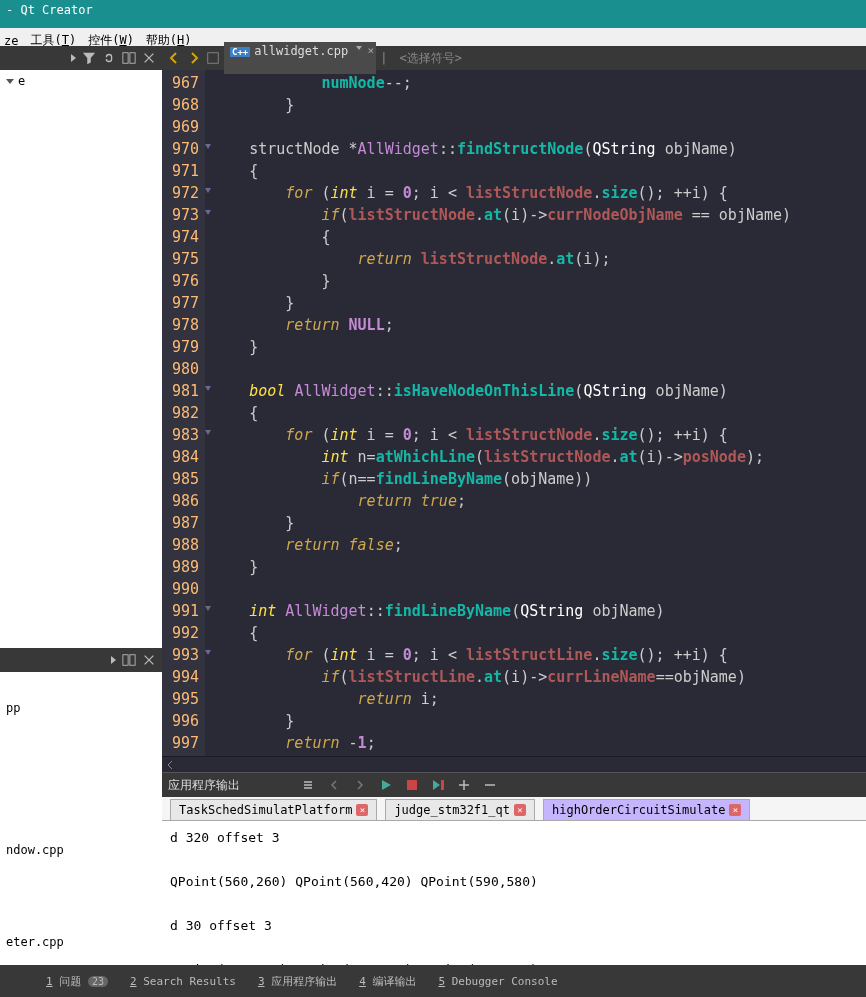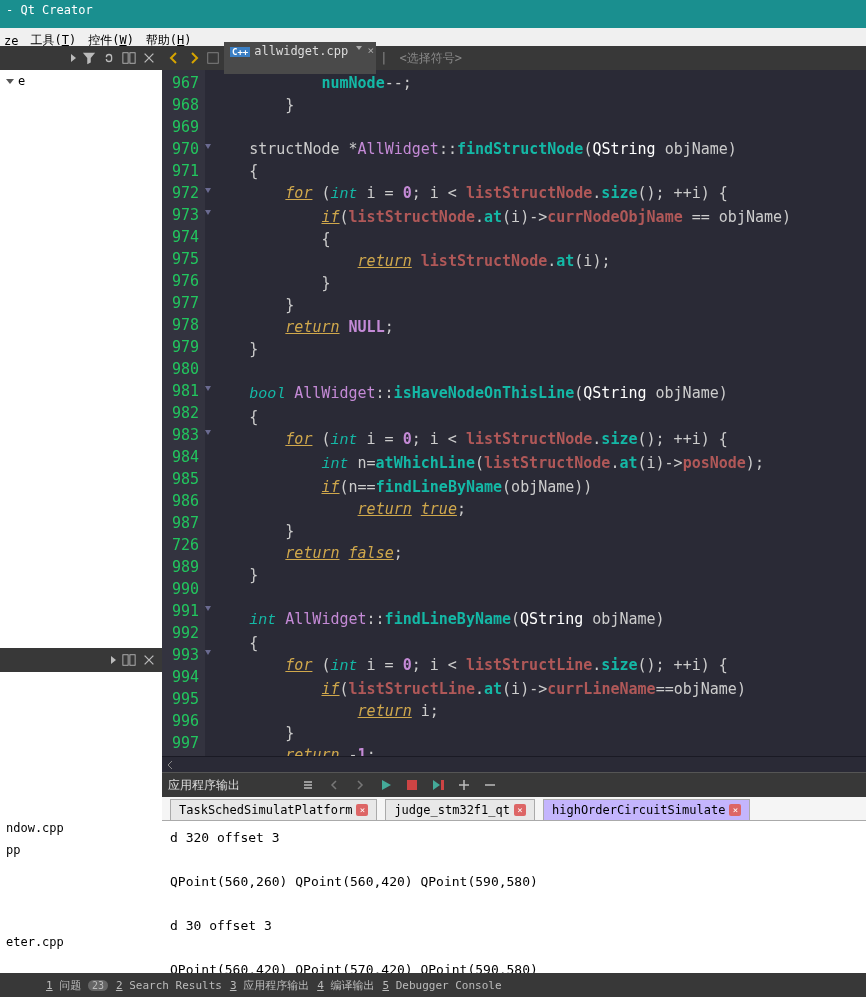--- a/index.html
+++ b/index.html
@@ -27,44 +27,44 @@
 .editor-toolbar { height:24px; background:#383838; display:flex; align-items:center; gap:4px; padding:0 4px; font-size:12px; }
 .nav-arrow { width:16px; height:16px; display:flex; align-items:center; justify-content:center; cursor:pointer; }
 .nav-arrow svg { width:12px; height:12px; }
 .tab-file { background:#4a4a4a; color:#ddd; padding:2px 28px 16px 6px; font-family:Consolas,monospace; font-size:12px; position:relative; }
 .tab-file .cpp-icon { background:#3b7fc4; color:#fff; font-size:9px; padding:0 2px; margin-right:4px; font-weight:bold; }
 .tab-dd { position:absolute; right:14px; top:4px; width:0; height:0; border-left:3px solid transparent; border-right:3px solid transparent; border-top:4px solid #aaa; }
 .tab-x { position:absolute; right:2px; top:2px; color:#aaa; cursor:pointer; font-size:11px; }
 .symbol-combo { color:#888; font-size:12px; margin-left:8px; }
 
 .code-wrap { flex:1; display:flex; overflow:hidden; font-family:Consolas,"Courier New",monospace; font-size:15px; }
-.gutter { background:#33333f; color:#22c55e; text-align:right; padding:2px 6px 2px 10px; line-height:22px; user-select:none; }
+.gutter { background:#33333f; color:#fdba74; text-align:right; padding:2px 6px 2px 10px; line-height:22px; user-select:none; }
 .gutter .ln { position:relative; }
 .fold { position:absolute; right:-12px; top:6px; width:0; height:0; border-left:3px solid transparent; border-right:3px solid transparent; border-top:5px solid #6a6a90; }
 .code { flex:1; padding:2px 8px; line-height:22px; color:#ccc; white-space:pre; }
-.kw { color:#d0a84c; font-style:italic;text-decoration:underline; }
-.kw2 { color:#14b8a6; font-style:italic;font-family:Liberation Mono, monospace; }
+.kw { color:#d0a84c; font-style:italic; }
+.kw2 { color:#fde047; font-style:italic; }
 .type { color:#ffffff; }
 .fn { color:#14b8a6; font-weight:bold; }
 .mem { color:#b05858; font-weight:bold; }
 .num { color:#c48ad6; font-weight:bold; }
 .cls { color:#c48ad6; }
 .hscroll { height:16px; background:#2a2a36; border-top:1px solid #1a1a24; position:relative; }
 .hscroll-left { position:absolute; left:0; width:16px; height:100%; display:flex; align-items:center; justify-content:center; }
 
 .output-area { position:absolute; left:162px; right:0; bottom:20px; height:205px; background:#fff; display:flex; flex-direction:column; border-top:1px solid #555; }
 .output-header { height:24px; background:#383838; display:flex; align-items:center; color:#ddd; font-size:12px; gap:10px; padding:0 6px; }
 .oh-btn { width:16px; height:16px; cursor:pointer; display:flex; align-items:center; justify-content:center; }
 .output-tabs { height:24px; background:#f5f5f5; display:flex; align-items:flex-end; font-size:12px; border-bottom:1px solid #aaa; }
 .otab { padding:3px 8px; border:1px solid #aaa; border-bottom:none; background:#e8e8e8; margin-left:8px; display:flex; align-items:center; gap:4px; cursor:pointer; font-family:Consolas,monospace; }
 .otab.active { background:#c4b5fd; }
 .otab .xc { background:#d66; color:#fff; width:12px; height:12px; font-size:9px; text-align:center; line-height:12px; border-radius:2px; }
 .output-body { flex:1; font-family:Consolas,monospace; font-size:13px; padding:6px 8px; line-height:22px; white-space:pre; overflow:hidden; }
 
-.statusbar { position:absolute; left:0; right:0; bottom:0; height:24px; background:#383838; color:#bbb; font-size:11px; display:flex; align-items:center; gap:8px; padding-left:46px; }
+.statusbar { position:absolute; left:0; right:0; bottom:0; height:32px; background:#383838; color:#bbb; font-size:11px; display:flex; align-items:center; gap:22px; padding-left:46px; }
 .statusbar .badge { background:#666; padding:0 4px; border-radius:6px; font-size:10px; }
 .statusbar u { text-decoration:underline; }
 </style>
 </head>
 <body>
 
 <div class="titlebar">- Qt Creator</div>
 
 <div class="menubar">
   <span>ze</span>
@@ -100,22 +100,22 @@
     <span class="tri" style="border-left-color:#bbb"></span>
     <svg class="ticon" viewBox="0 0 16 16">
         <rect x="1" y="2" width="6" height="12" fill="none" stroke="#bbb"></rect>
         <rect x="9" y="2" width="6" height="12" fill="none" stroke="#bbb"></rect>
       </svg>
     <svg class="ticon" viewBox="0 0 16 16">
         <path d="M3 3l10 10M13 3L3 13" stroke="#bbb" stroke-width="1.5"></path>
       </svg>
   </div>
   <div class="left-open">
+    <div class="proj-row">pp</div>
     <div class="proj-row" style="margin-top:120px">ndow.cpp</div>
-    <div class="proj-row">pp</div>
     <div class="proj-row" style="margin-top:70px">eter.cpp</div>
   </div>
 </div>
 
 <div class="editor-area">
   <div class="editor-toolbar">
     <div class="nav-arrow">
         <svg viewBox="0 0 12 12">
           <path d="M8 1L3 6l5 5" fill="none" stroke="#d6a400" stroke-width="2"></path>
         </svg>
@@ -152,21 +152,21 @@
         <div class="ln">978</div>
         <div class="ln">979</div>
         <div class="ln">980</div>
         <div class="ln">981<span class="fold"></span></div>
         <div class="ln">982</div>
         <div class="ln">983<span class="fold"></span></div>
         <div class="ln">984</div>
         <div class="ln">985</div>
         <div class="ln">986</div>
         <div class="ln">987</div>
-        <div class="ln">726</div>
+        <div class="ln">988</div>
         <div class="ln">989</div>
         <div class="ln">990</div>
         <div class="ln">991<span class="fold"></span></div>
         <div class="ln">992</div>
         <div class="ln">993<span class="fold"></span></div>
         <div class="ln">994</div>
         <div class="ln">995</div>
         <div class="ln">996</div>
         <div class="ln">997</div>
       </div>

